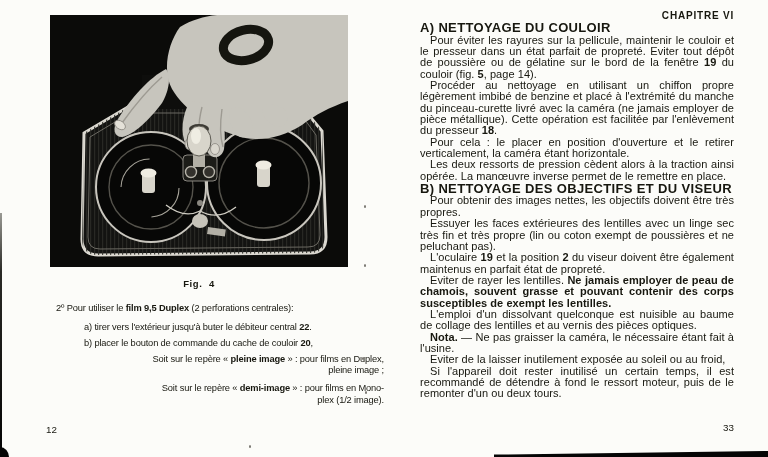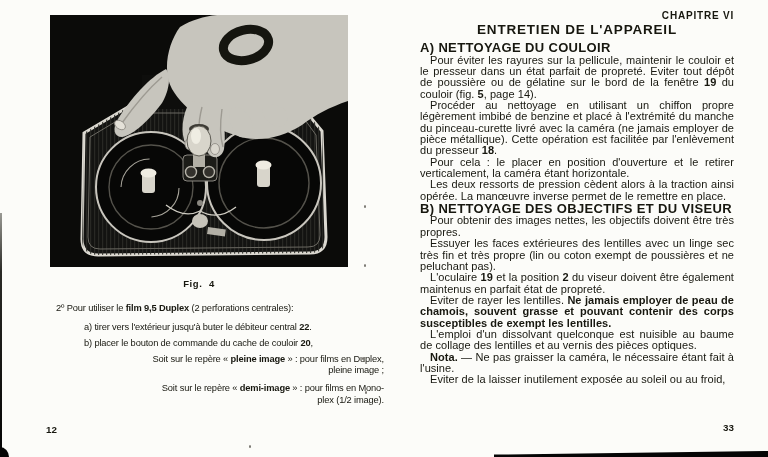--- a/index.html
+++ b/index.html
@@ -12,21 +12,21 @@
   .photo{position:absolute;left:50px;top:15px;width:298px;height:252px;}
   .photo svg{display:block;width:100%;height:100%;}
   .fig-caption{position:absolute;left:50px;top:278px;width:298px;text-align:center;
                font-weight:bold;font-size:9.5px;letter-spacing:.6px;white-space:pre;}
   .left-text{position:absolute;left:48px;top:303px;width:336px;font-size:9.3px;
              line-height:11.6px;letter-spacing:-0.15px;}
   .left-text .p-intro{margin:0 0 7px 8px;}
   .left-text .p-step{margin:0 0 4.5px 36px;}
   .left-text .p-option{margin:0 0 6px 26px;padding-left:11px;text-indent:-11px;white-space:pre-line;text-align:right;}
 
-  .page-num{position:absolute;font-size:9.8px;font-weight:bold;}
+  .page-num{position:absolute;font-size:9.8px;font-weight:normal;}
   .page-num-left{left:46px;top:424px;}
   .page-num-right{left:420px;top:422px;width:314px;text-align:right;}
 
   
   .right-col{position:absolute;left:420px;top:10px;width:314px;}
   .chapter{text-align:right;font-size:10px;font-weight:bold;letter-spacing:.8px;margin-bottom:1px;}
   .title{text-align:center;font-size:13.5px;font-weight:bold;letter-spacing:.8px;margin-bottom:5px;}
   .sec-heading{font-size:13px;font-weight:bold;letter-spacing:.35px;line-height:11.5px;margin:1px 0 1px;}
   .right-col .p-body{font-size:11px;line-height:11.35px;text-align:justify;text-indent:10px;
                      letter-spacing:.05px;}
@@ -122,21 +122,20 @@
       <p class="p-option"><span>Soit sur le repère « </span><span class="bold">pleine image</span><span> » : pour films en Duplex,
 pleine image ;</span></p>
       <p class="p-option"><span>Soit sur le repère « </span><span class="bold">demi-image</span><span> » : pour films en Mono-
 plex (1/2 image).</span></p>
     </div>
 
   <div class="page-num page-num-left">12</div>
 
   <div class="right-col">
     <div class="chapter">CHAPITRE VI</div>
-    <div class="title">ENTRETIEN DE L'APPAREIL</div>
 
     <div>
       <div class="sec-heading">A) NETTOYAGE DU COULOIR</div>
       <div>
           <p class="p-body"><span>Pour éviter les rayures sur la pellicule, maintenir le couloir et le presseur dans un état parfait de propreté. Eviter tout dépôt de poussière ou de gélatine sur le bord de la fenêtre </span><span class="bold">19</span><span> du couloir (fig. </span><span class="bold">5</span><span>, page 14).</span></p>
           <p class="p-body"><span>Procéder au nettoyage en utilisant un chiffon propre légèrement imbibé de benzine et placé à l'extrémité du manche du pinceau-curette livré avec la caméra (ne jamais employer de pièce métallique). Cette opération est facilitée par l'enlèvement du presseur </span><span class="bold">18</span><span>.</span></p>
           <p class="p-body"><span>Pour cela : le placer en position d'ouverture et le retirer verticalement, la caméra étant horizontale.</span></p>
           <p class="p-body"><span>Les deux ressorts de pression cèdent alors à la traction ainsi opérée. La manœuvre inverse permet de le remettre en place.</span></p>
         </div>
     </div>
@@ -144,20 +143,21 @@
     <div>
       <div class="sec-heading">B) NETTOYAGE DES OBJECTIFS ET DU VISEUR</div>
       <div>
           <p class="p-body"><span>Pour obtenir des images nettes, les objectifs doivent être très propres.</span></p>
           <p class="p-body"><span>Essuyer les faces extérieures des lentilles avec un linge sec très fin et très propre (lin ou coton exempt de poussières et ne peluchant pas).</span></p>
           <p class="p-body"><span>L'oculaire </span><span class="bold">19</span><span> et la position </span><span class="bold">2</span><span> du viseur doivent être également maintenus en parfait état de propreté.</span></p>
           <p class="p-body"><span>Eviter de rayer les lentilles.  </span><span class="bold">Ne jamais employer de peau de chamois, souvent grasse et pouvant contenir des corps susceptibles de exempt les lentilles.</span></p>
           <p class="p-body"><span>L'emploi d'un dissolvant quelconque est nuisible au baume de collage des lentilles et au vernis des pièces optiques.</span></p>
           <p class="p-body"><span class="bold">Nota.</span><span> — Ne pas graisser la caméra, le nécessaire étant fait à l'usine.</span></p>
           <p class="p-body"><span>Eviter de la laisser inutilement exposée au soleil ou au froid,</span></p>
+          <p class="p-body"><span>Si l'appareil doit rester inutilisé un certain temps, il est recommandé de détendre à fond le ressort moteur, puis de le remonter d'un ou deux tours.</span></p>
         </div>
     </div>
   </div>
 
   <div class="page-num page-num-right">33</div>
 
   <div class="edge-left"></div>
   <div class="corner-bl"></div>
   <div class="bar-br"></div>
   <div class="speck" style="left:364px;top:205px"></div>

